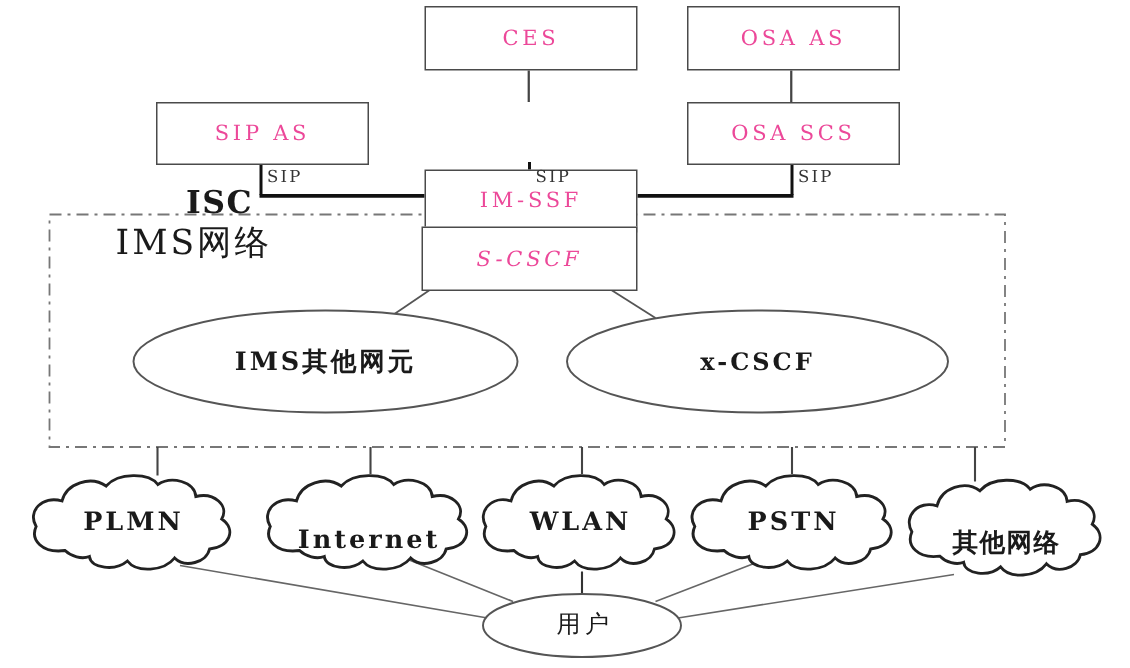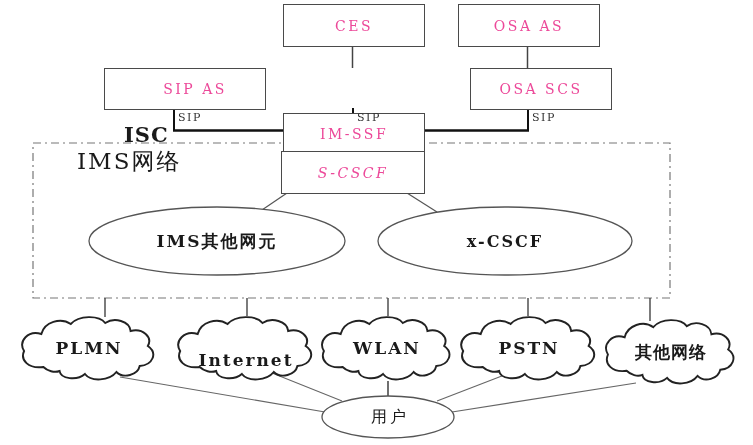--- a/index.html
+++ b/index.html
@@ -12,21 +12,21 @@
     position:absolute; border:1.6px solid #4a4a4a; background:#ffffff;
     display:flex; align-items:center; justify-content:center;
     font-size:14px; letter-spacing:2.5px; color:#ec4899;
   }
   .lbl { position:absolute; transform:translate(-50%,-50%); white-space:nowrap; }
   .lbl-sip { font-size:11px; letter-spacing:1.5px; color:#333; transform:none; }
   .lbl-isc { font-size:21px; font-weight:bold; letter-spacing:1px; transform:none; }
   .lbl-ims { font-size:23px; letter-spacing:2px; transform:none;margin-left:36px; }
   .lbl-ellipse { font-size:17px; font-weight:bold; letter-spacing:2px; }
   .lbl-cloud { font-size:17px; font-weight:bold; letter-spacing:2px; }
-  .lbl-cloud-sm { font-size:17px; font-weight:bold; letter-spacing:1px; }
+  .lbl-cloud-sm { font-size:17px; font-weight:bold; letter-spacing:1px;margin-top:10px; }
   .lbl-user { font-size:16px; letter-spacing:3px; }
 </style>
 </head>
 <body>
 
 <div class="stage">
 
   <svg class="layer" width="753" height="445" viewBox="0 0 753 445">
     <defs>
       <symbol id="cloud" viewBox="0 0 140 66" preserveAspectRatio="none">
@@ -72,27 +72,27 @@
     <use href="#cloud" x="457" y="315" width="144" height="66"></use>
     <use href="#cloud" x="602" y="318" width="138" height="67"></use>
   </svg>
 
   <div class="node" style="left:283px; top:4px; width:140px; height:41px;">
     <span>CES</span>
   </div>
   <div class="node" style="left:458px; top:4px; width:140px; height:41px;">
     <span>OSA AS</span>
   </div>
-  <div class="node" style="left:104px; top:68px; width:140px; height:40px;padding-left:20px;">
+  <div class="node" style="left:104px; top:68px; width:140px; height:40px;">
     <span>SIP AS</span>
   </div>
   <div class="node" style="left:283px; top:68px; width:140px; height:40px;margin-top:45px;">
     <span>IM-SSF</span>
   </div>
-  <div class="node" style="left:458px; top:68px; width:140px; height:40px;margin-left:12px;">
+  <div class="node" style="left:458px; top:68px; width:140px; height:40px;">
     <span>OSA SCS</span>
   </div>
   <div class="node" style="left:281px; top:151px; width:142px; height:41px;font-style:italic;">
     <span>S-CSCF</span>
   </div>
 
   <div class="lbl lbl-sip" style="left:178px; top:111px;">SIP</div>
   <div class="lbl lbl-sip" style="left:357px; top:111px;">SIP</div>
   <div class="lbl lbl-sip" style="left:532px; top:111px;">SIP</div>
   <div class="lbl lbl-isc" style="left:124px; top:122px;">ISC</div>

